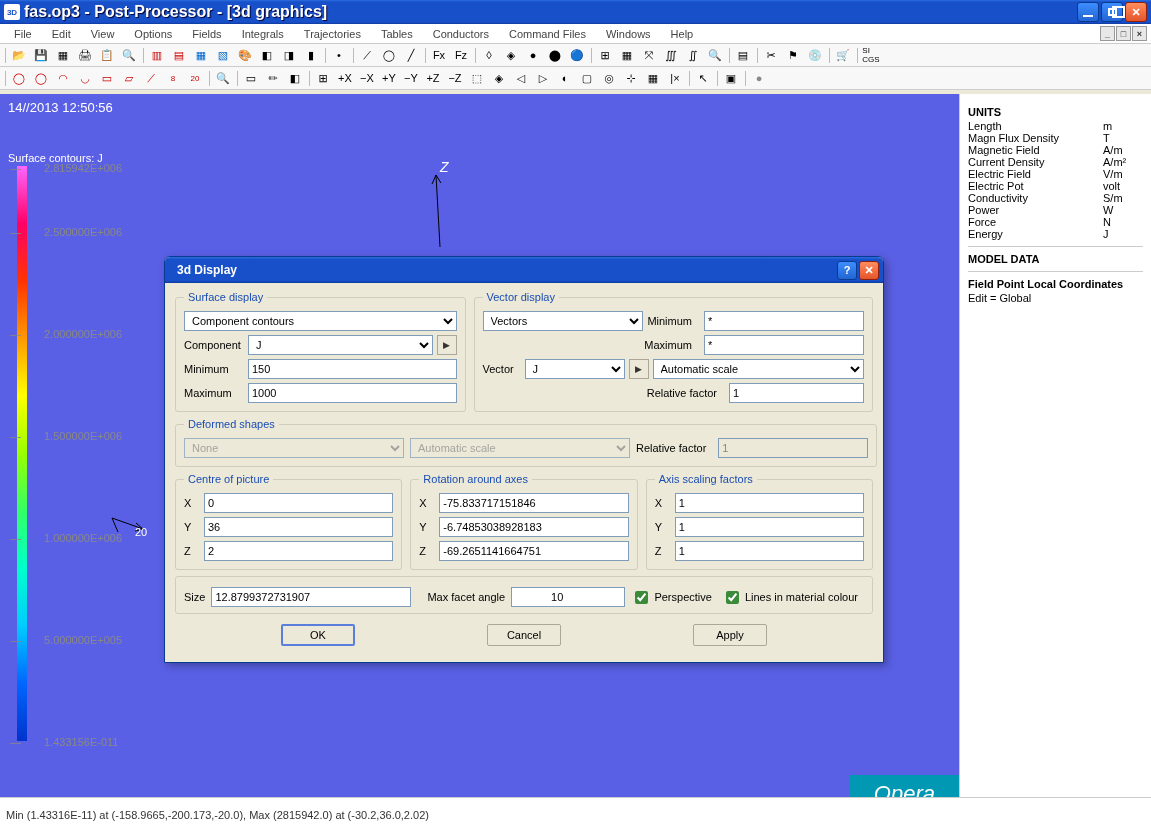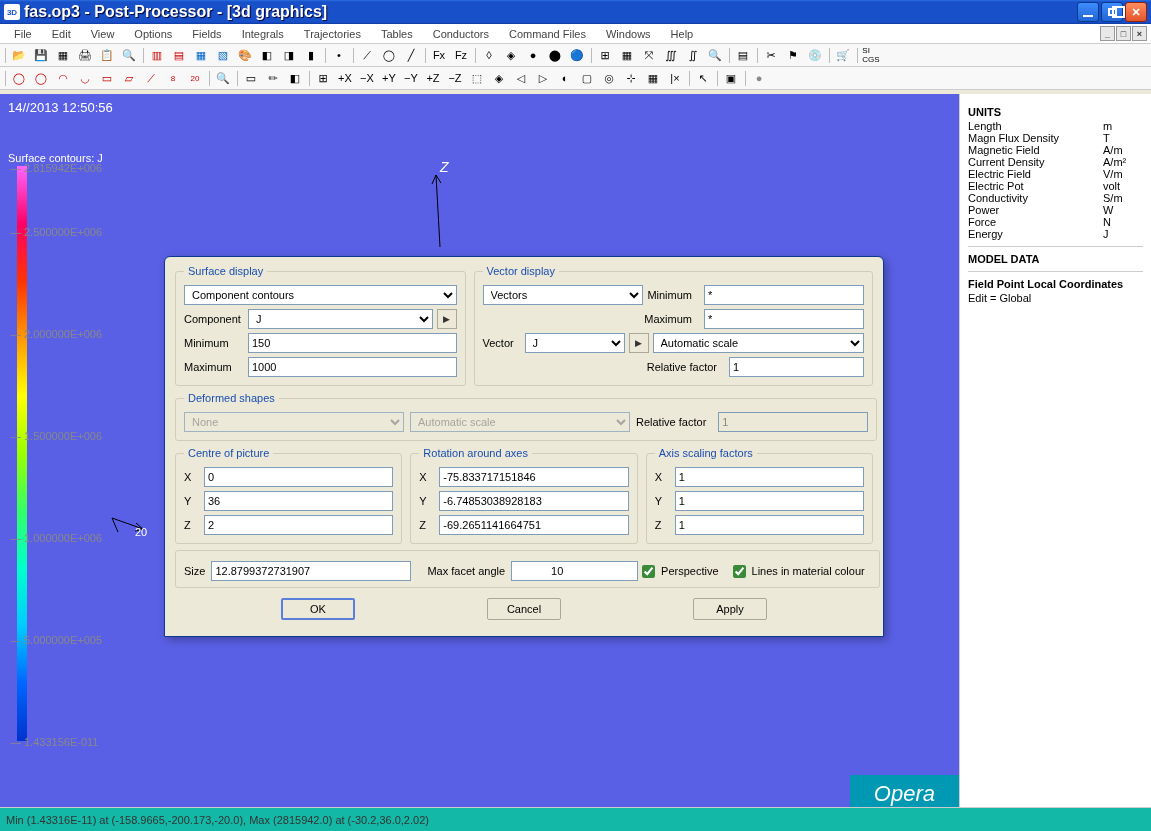--- a/index.html
+++ b/index.html
@@ -30,36 +30,36 @@
 .sep { width:6px; height:20px; display:flex; align-items:center; justify-content:center;}
 .sep::before{content:""; width:1px; height:15px; background:#bbb;}
 
 
 .mainarea { position:absolute; top:94px; left:0; right:0; bottom:18px; display:flex; }
 .viewport { flex:1; background:#5a60e5; position:relative; color:#fff; }
 .viewport .ts { position:absolute; top:6px; left:8px; font-size:13px; }
 .viewport .sclabel { position:absolute; top:58px; left:8px; font-size:11px; }
 .colorbar { position:absolute; top:72px; left:17px; width:10px; height:575px; background: linear-gradient(to bottom, #ff66ff, #ff0066 10%, #ff3300 20%, #ff9900 30%, #ffff00 40%, #99ff00 50%, #33ff66 60%, #00ffcc 70%, #00ccff 80%, #0066ff 90%, #0033cc); }
 .cb-tick { position:absolute; left:10px; font-size:11px; color:#888; white-space:nowrap;}
-.cb-tick span { color:#888; margin-left:3px;}
+.cb-tick span { color:#888; margin-left:23px;}
 .cb-tick::before{content:"—"; color:#888;}
 .axis-z { position:absolute; top:65px; left:440px; font-style:italic; font-size:14px;}
 .axis-20 { position:absolute; top:432px; left:135px; font-size:11px;}
 .opera-badge { position:absolute; right:0; bottom:0; background:#0098b3; color:#fff; padding:6px 24px; font-size:22px; font-family: "Segoe UI", sans-serif; font-style:italic;}
 
 
 .infopanel { width:192px; background:#fff; border-left:1px solid #ccc; padding:8px; color:#000; font-size:11px; overflow:hidden;}
 .infopanel h4 { margin:4px 0 2px 0; font-size:11px; font-weight:bold;}
 .infopanel .row { display:flex; }
 .infopanel .row .k { flex:1; }
 .infopanel .row .v { width:40px; }
 .infopanel .sep-line { margin:6px 0; border:none; border-top:1px solid #ccc;}
 
 
-.statusbar { position:absolute; bottom:0; left:0; right:0; height:24px; background:#14b8a6; border-top:1px solid #ccc; padding:1px 6px; font-size:11px; color:#333; display:flex; align-items:center;}
+.statusbar { position:absolute; bottom:0; left:0; right:0; height:34px; background:#ffffff; border-top:1px solid #ccc; padding:1px 6px; font-size:11px; color:#333; display:flex; align-items:center;}
 
 
 .dialog { position:absolute; top:256px; left:164px; width:720px; background:#ece9d8; border:1px solid #0a3a90; border-radius:6px 6px 0 0; box-shadow: 3px 3px 8px rgba(0,0,0,0.3);}
 .dialog .dtitle { background: linear-gradient(to bottom, #2a6fe0, #1850c9 10%, #1850c9 90%, #0f3aa0); height:26px; border-radius:5px 5px 0 0; color:#fff; display:flex; align-items:center; padding:0 4px;}
 .dialog .dtitle .t { flex:1; font-weight:bold; padding-left:8px; font-size:12px;}
 .dialog .dtitle .dbtn { width:20px; height:19px; margin-left:2px; border-radius:3px; display:flex; align-items:center; justify-content:center; font-size:11px; font-weight:bold;}
 .dialog .dtitle .help { background: linear-gradient(to bottom, #3d8dff, #2265d2); border: 1px solid #0a3a90; color:#fff;}
 .dialog .dtitle .dclose { background: linear-gradient(to bottom, #ff8d5e, #e5542a); border: 1px solid #90200a; color:#fff;}
 .dialog .body { padding:8px 10px;}
 fieldset { border:1px solid #d0cdbb; border-radius:3px; margin:0 0 6px 0; padding:4px 8px 8px 8px;}
@@ -283,20 +283,25 @@
     <h4>Field Point Local Coordinates</h4>
     <div>Edit = Global</div>
   </div>
 </div>
 
 <div class="statusbar">
   <span>Min (1.43316E-11) at (-158.9665,-200.173,-20.0), Max (2815942.0) at (-30.2,36.0,2.02)</span>
 </div>
 
 <div class="dialog">
+  <div class="dtitle">
+    <div class="t">3d Display</div>
+    <div class="dbtn help">?</div>
+    <div class="dbtn dclose">✕</div>
+  </div>
   <div class="body">
     <div class="twocol">
       <fieldset style="flex:1">
         <legend>Surface display</legend>
         <div class="frow">
           <select style="flex:1"><option>Component contours</option></select>
         </div>
         <div class="frow">
           <label style="width:58px">Component</label>
           <select style="flex:1"><option>J</option></select>
@@ -394,21 +399,21 @@
             <input type="text" style="flex: 1 1 0%;" value="1">
           </div>
       </fieldset>
     </div>
 
     <fieldset style="padding:6px 8px">
       <div class="frow">
         <label>Size</label>
         <input type="text" style="width: 200px;" value="12.8799372731907">
         <label style="margin-left:16px">Max facet angle</label>
-        <input type="text" style="width: 127px; padding-left: 39px;" value="10">
+        <input type="text" style="width: 114px; padding-left: 39px;" value="10">
         <div style="flex:1"></div>
         <input type="checkbox" checked="" style="">
         <label style="margin:0 10px 0 3px">Perspective</label>
         <input type="checkbox" checked="" style="">
         <label style="margin-left:3px">Lines in material colour</label>
       </div>
     </fieldset>
 
     <div class="btnrow">
       <button class="btn default">OK</button>

